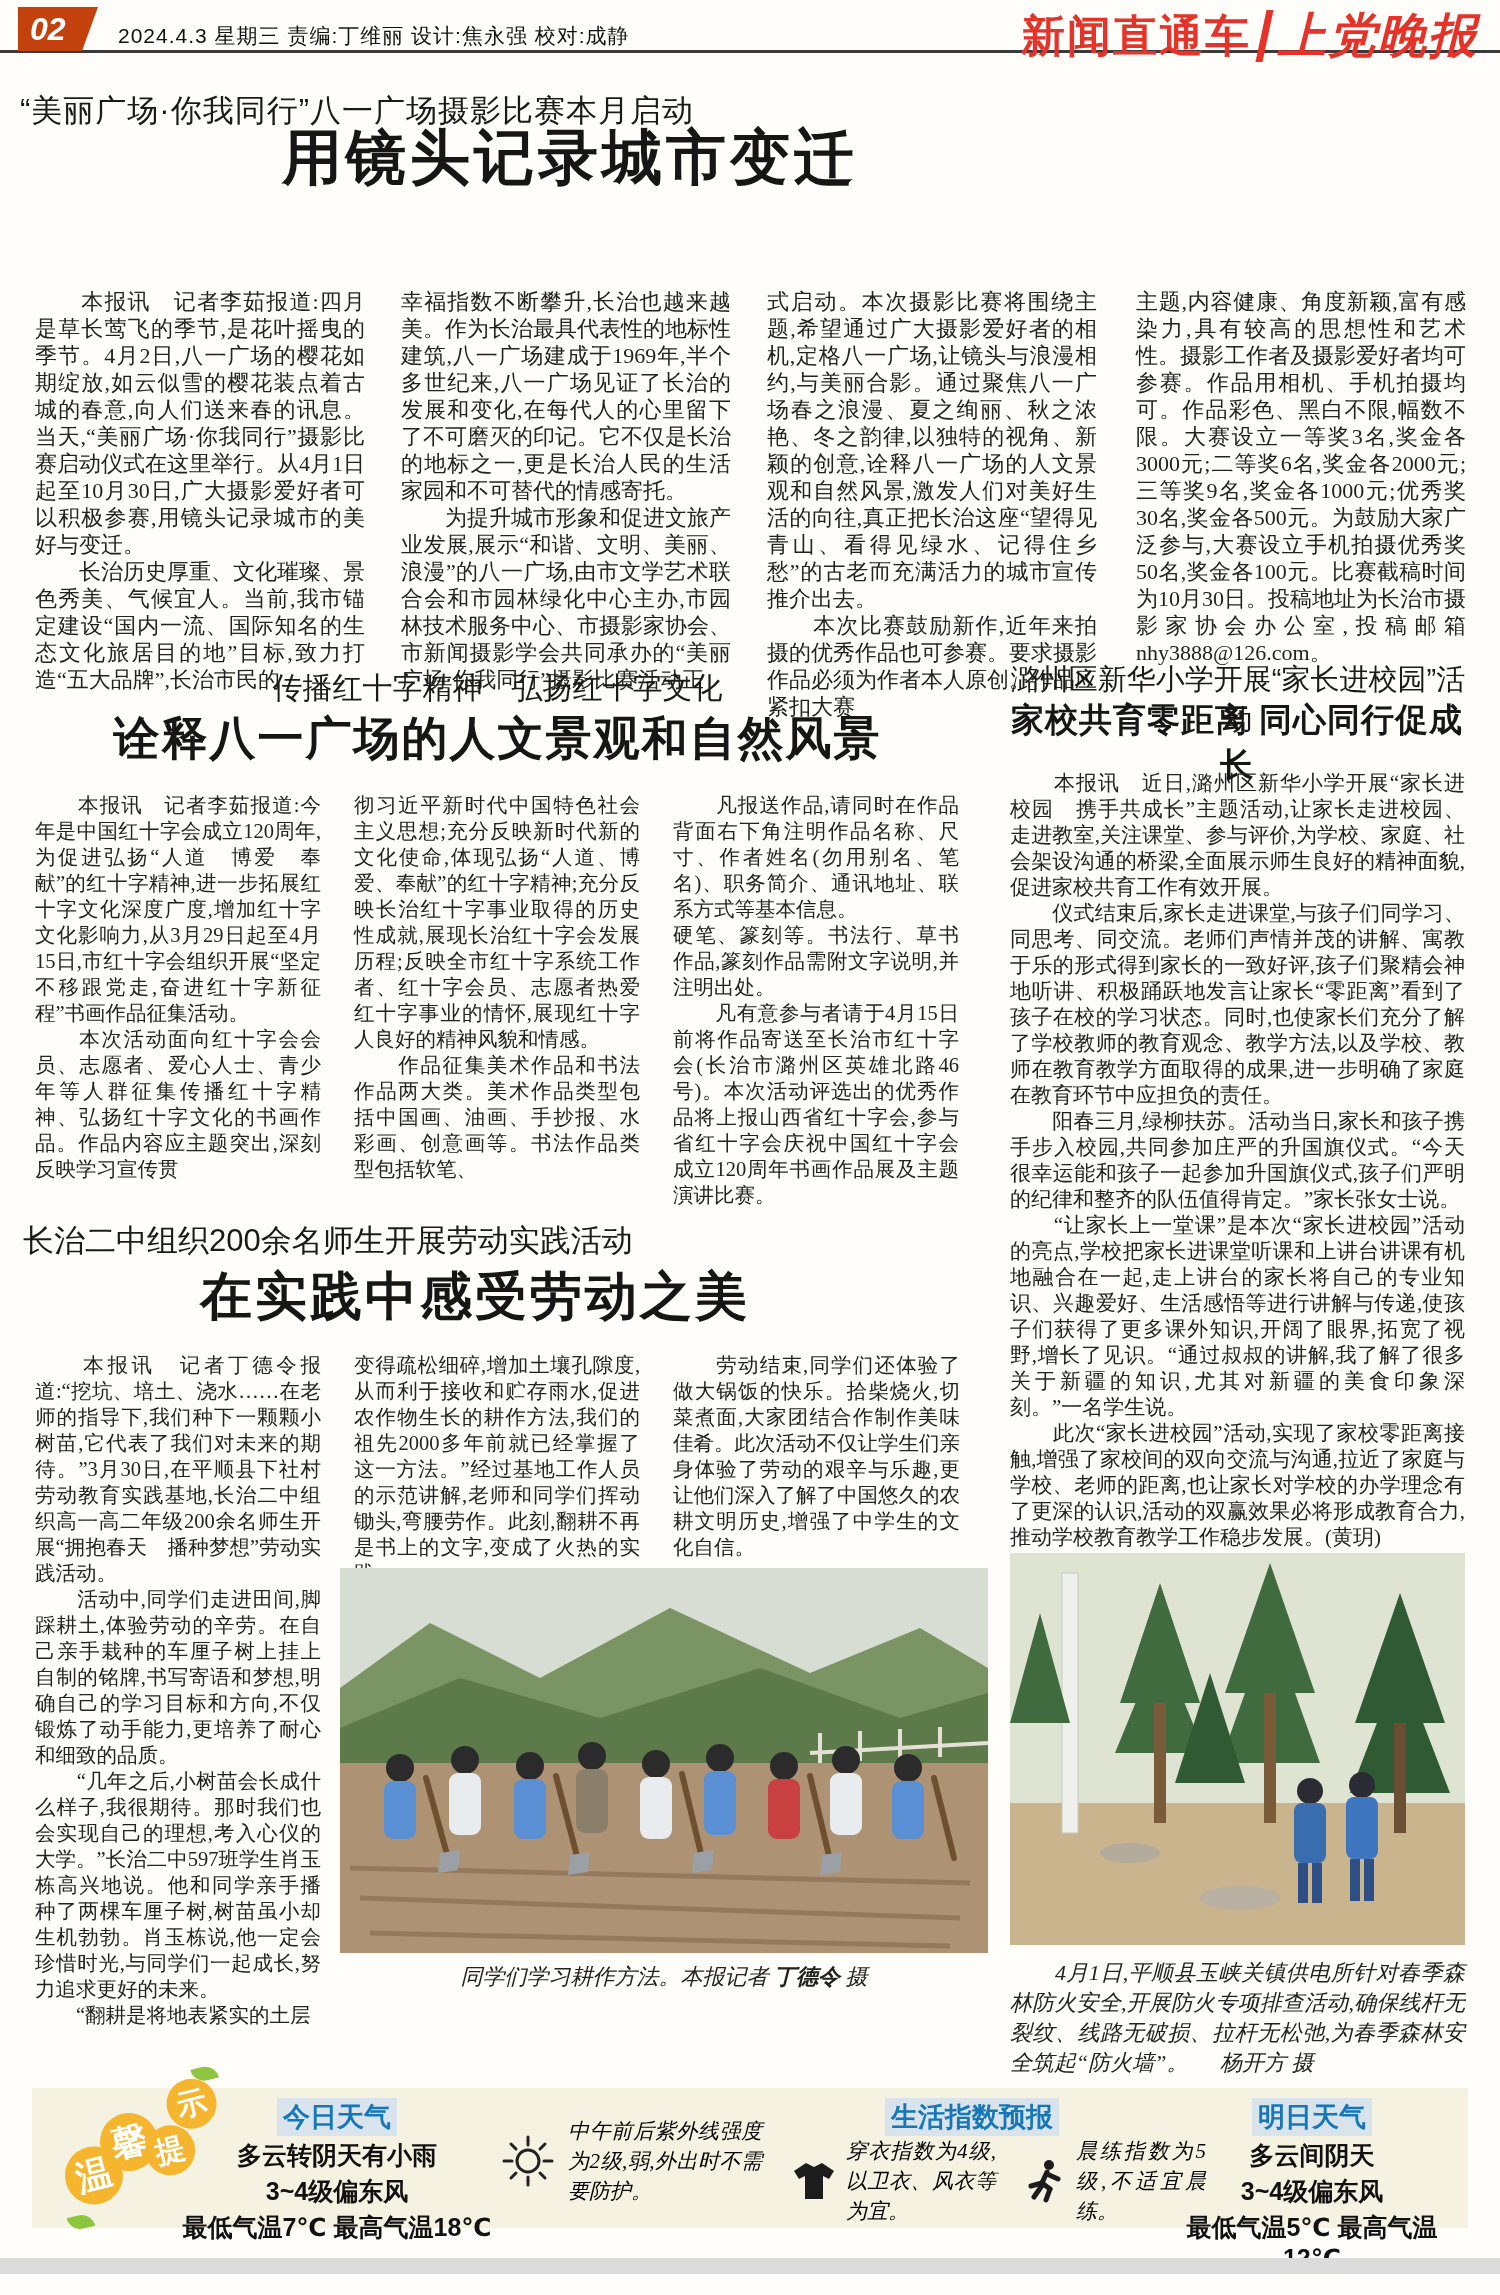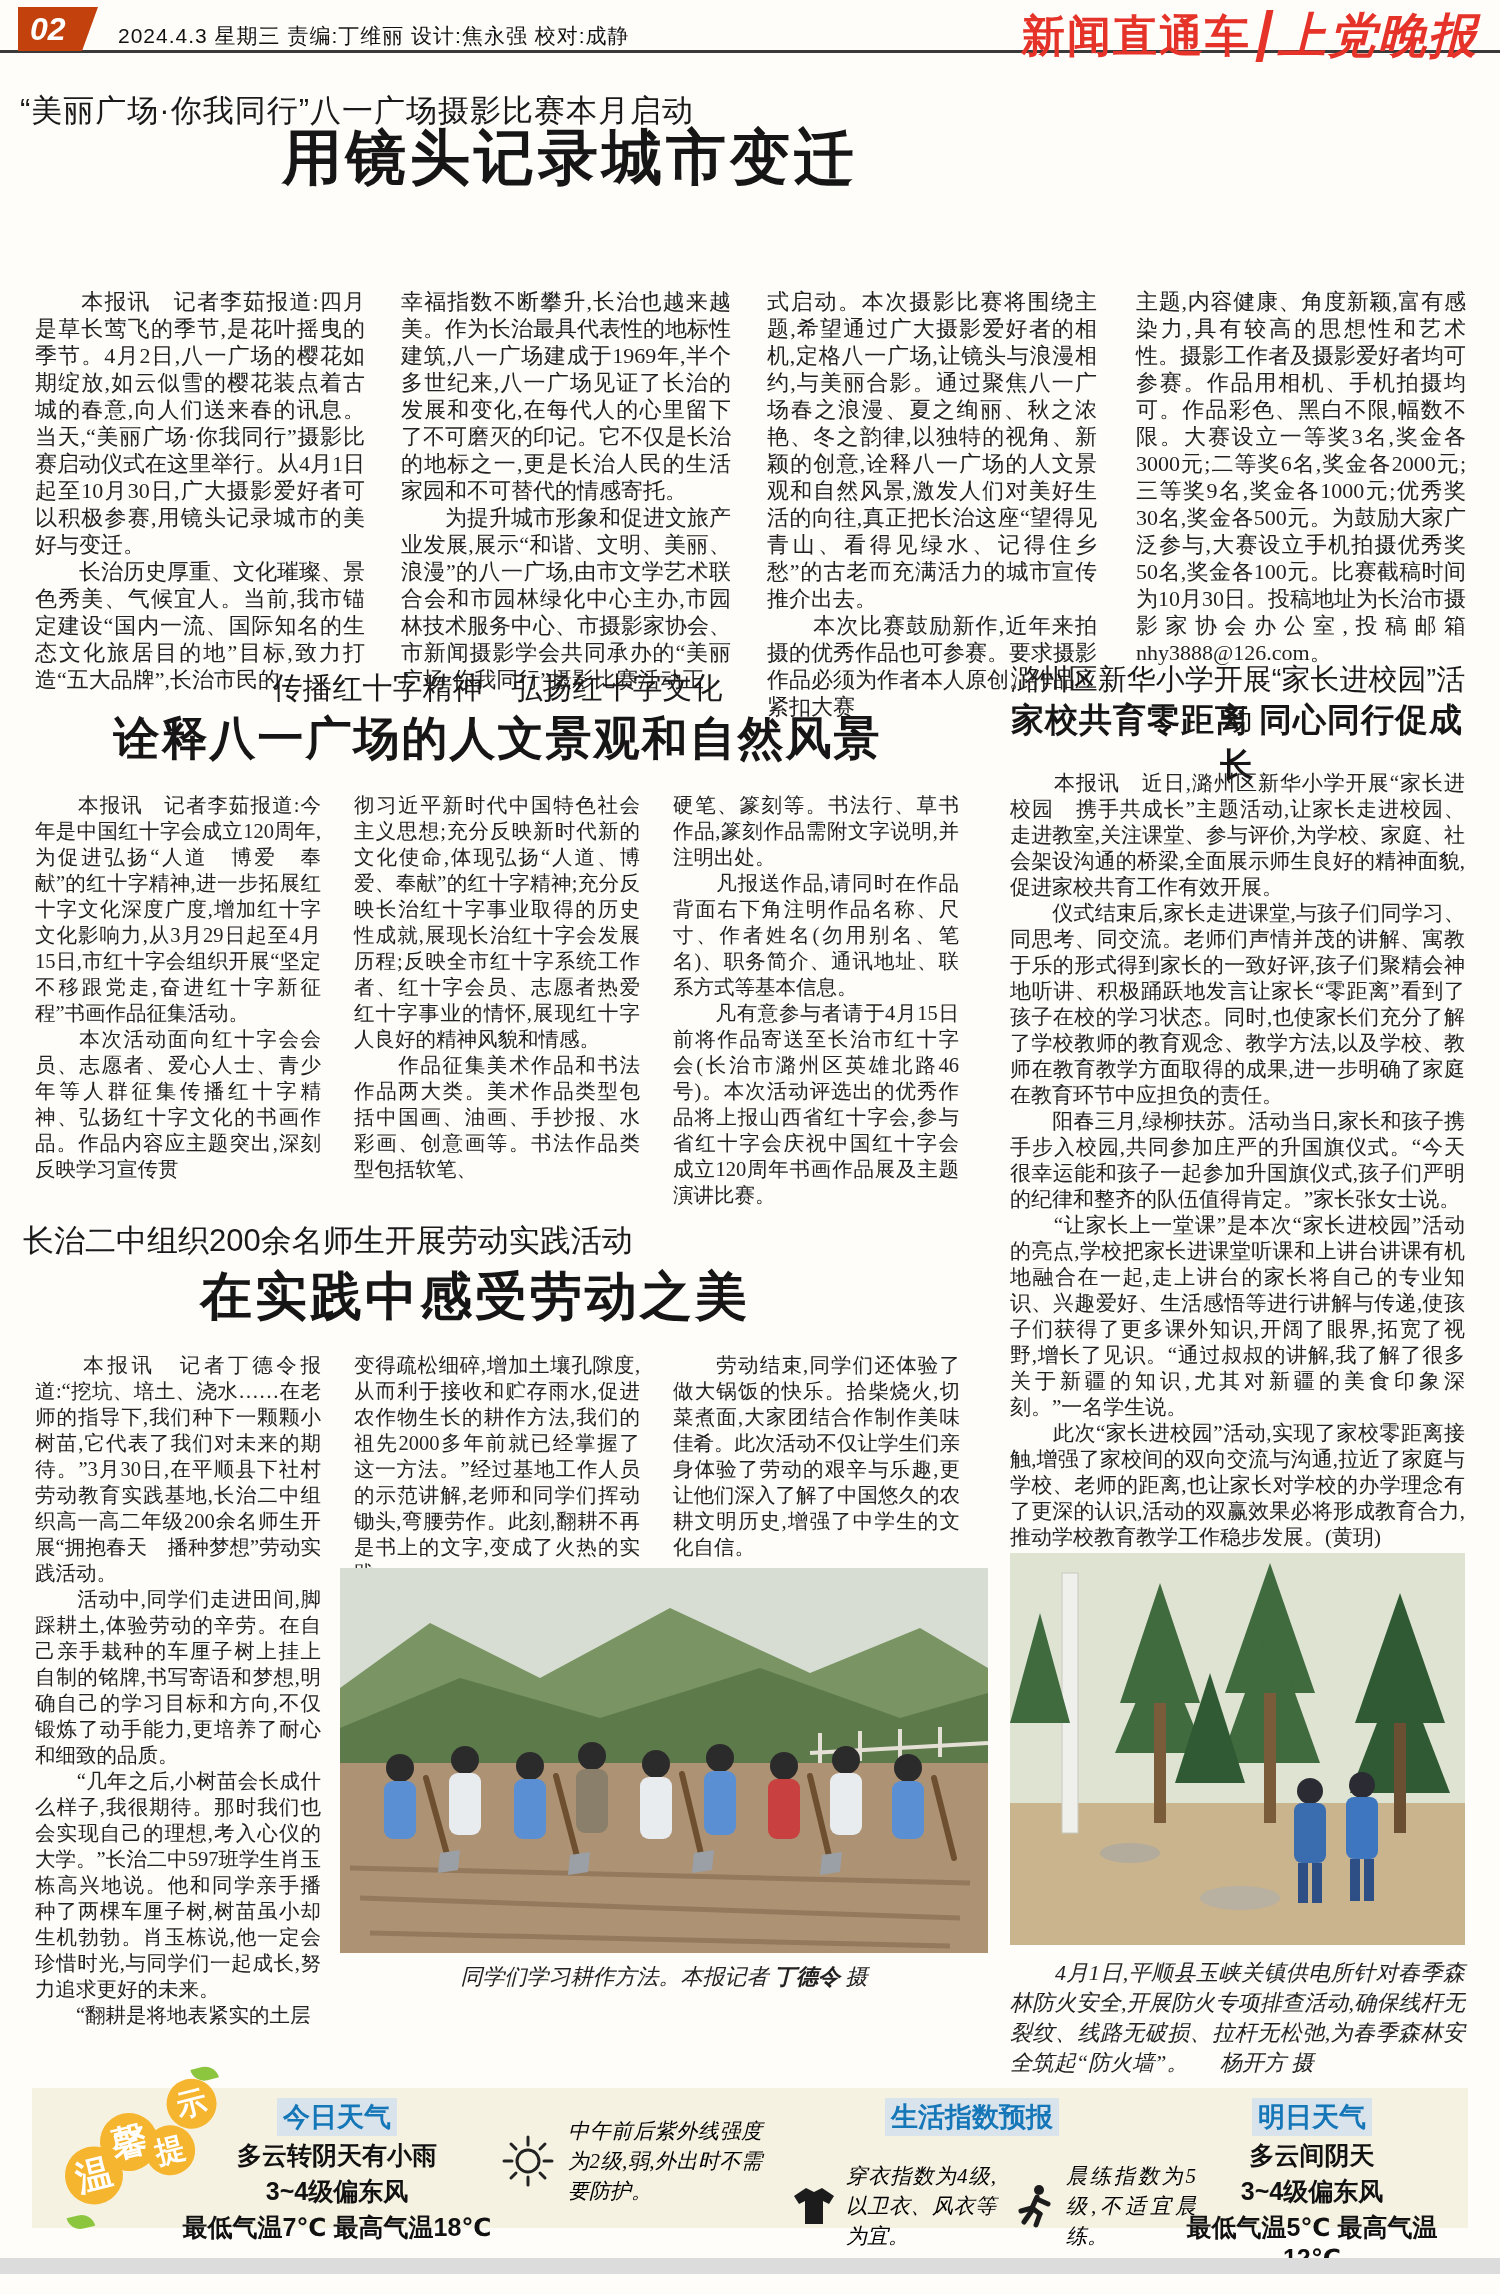--- a/index.html
+++ b/index.html
@@ -67,21 +67,21 @@
   #wx-badge .leaf{position:absolute;width:26px;height:14px;background:#8cc63f;border-radius:0 14px 0 14px;}
   #wx-badge .l1{left:-6px;top:104px;} #wx-badge .l2{left:150px;top:-10px;}
   .wx-title{font-size:27px;font-weight:bold;color:#1577b8;background:#d9e3ec;padding:1px 6px;
      display:inline-block;font-family:"Liberation Sans","DejaVu Sans",sans-serif;}
   .wx-lines p{margin:3px 0 0 0;font-size:25px;font-weight:bold;color:#111;
      font-family:"Liberation Sans","DejaVu Sans",sans-serif;}
   #wx-today{position:absolute;left:150px;top:10px;width:310px;text-align:center;}
   #wx-uv{position:absolute;left:470px;top:28px;width:260px;display:flex;gap:14px;align-items:center;}
   .wx-note{font-size:21px;line-height:30px;color:#000000;text-align:justify;font-style:italic;}
   #wx-life{position:absolute;left:760px;top:10px;width:360px;text-align:center;}
-  #wx-life .items{display:flex;gap:16px;margin-top:25px;text-align:left;}
+  #wx-life .items{display:flex;gap:26px;margin-top:0;text-align:left;}
   .wx-item{display:flex;gap:10px;align-items:center;}
   #wx-tomorrow{position:absolute;left:1130px;top:10px;width:300px;text-align:center;}
   #bottom-strip{position:absolute;left:0;top:2258px;width:1500px;height:16px;background:#dcdcdc;}
   .icon-svg{flex:0 0 auto;}
 </style>
 </head>
 <body>
 
 <div id="page">
 
@@ -118,22 +118,22 @@
   <div id="rc-headline" class="headline sans">诠释八一广场的人文景观和自然风景</div>
   <div id="rc-c1" class="rc-col bodycol">
       <p>　　本报讯　记者李茹报道:今年是中国红十字会成立120周年,为促进弘扬“人道　博爱　奉献”的红十字精神,进一步拓展红十字文化深度广度,增加红十字文化影响力,从3月29日起至4月15日,市红十字会组织开展“坚定不移跟党走,奋进红十字新征程”书画作品征集活动。</p>
       <p>　　本次活动面向红十字会会员、志愿者、爱心人士、青少年等人群征集传播红十字精神、弘扬红十字文化的书画作品。作品内容应主题突出,深刻反映学习宣传贯</p>
     </div>
   <div id="rc-c2" class="rc-col bodycol">
       <p>彻习近平新时代中国特色社会主义思想;充分反映新时代新的文化使命,体现弘扬“人道、博爱、奉献”的红十字精神;充分反映长治红十字事业取得的历史性成就,展现长治红十字会发展历程;反映全市红十字系统工作者、红十字会员、志愿者热爱红十字事业的情怀,展现红十字人良好的精神风貌和情感。</p>
       <p>　　作品征集美术作品和书法作品两大类。美术作品类型包括中国画、油画、手抄报、水彩画、创意画等。书法作品类型包括软笔、</p>
     </div>
   <div id="rc-c3" class="rc-col bodycol">
+      <p>　　凡报送作品,请同时在作品背面右下角注明作品名称、尺寸、作者姓名(勿用别名、笔名)、职务简介、通讯地址、联系方式等基本信息。</p>
       <p>硬笔、篆刻等。书法行、草书作品,篆刻作品需附文字说明,并注明出处。</p>
-      <p>　　凡报送作品,请同时在作品背面右下角注明作品名称、尺寸、作者姓名(勿用别名、笔名)、职务简介、通讯地址、联系方式等基本信息。</p>
       <p>　　凡有意参与者请于4月15日前将作品寄送至长治市红十字会(长治市潞州区英雄北路46号)。本次活动评选出的优秀作品将上报山西省红十字会,参与省红十字会庆祝中国红十字会成立120周年书画作品展及主题演讲比赛。</p>
     </div>
 
   <div id="sc-kicker" class="kicker sans">潞州区新华小学开展“家长进校园”活动</div>
   <div id="sc-headline" class="headline sans">家校共育零距离  同心同行促成长</div>
   <div id="sc-body" class="bodycol">
       <p>　　本报讯　近日,潞州区新华小学开展“家长进校园　携手共成长”主题活动,让家长走进校园、走进教室,关注课堂、参与评价,为学校、家庭、社会架设沟通的桥梁,全面展示师生良好的精神面貌,促进家校共育工作有效开展。</p>
       <p>　　仪式结束后,家长走进课堂,与孩子们同学习、同思考、同交流。老师们声情并茂的讲解、寓教于乐的形式得到家长的一致好评,孩子们聚精会神地听讲、积极踊跃地发言让家长“零距离”看到了孩子在校的学习状态。同时,也使家长们充分了解了学校教师的教育观念、教学方法,以及学校、教师在教育教学方面取得的成果,进一步明确了家庭在教育环节中应担负的责任。</p>
       <p>　　阳春三月,绿柳扶苏。活动当日,家长和孩子携手步入校园,共同参加庄严的升国旗仪式。“今天很幸运能和孩子一起参加升国旗仪式,孩子们严明的纪律和整齐的队伍值得肯定。”家长张女士说。</p>
       <p>　　“让家长上一堂课”是本次“家长进校园”活动的亮点,学校把家长进课堂听课和上讲台讲课有机地融合在一起,走上讲台的家长将自己的专业知识、兴趣爱好、生活感悟等进行讲解与传递,使孩子们获得了更多课外知识,开阔了眼界,拓宽了视野,增长了见识。“通过叔叔的讲解,我了解了很多关于新疆的知识,尤其对新疆的美食印象深刻。”一名学生说。</p>

